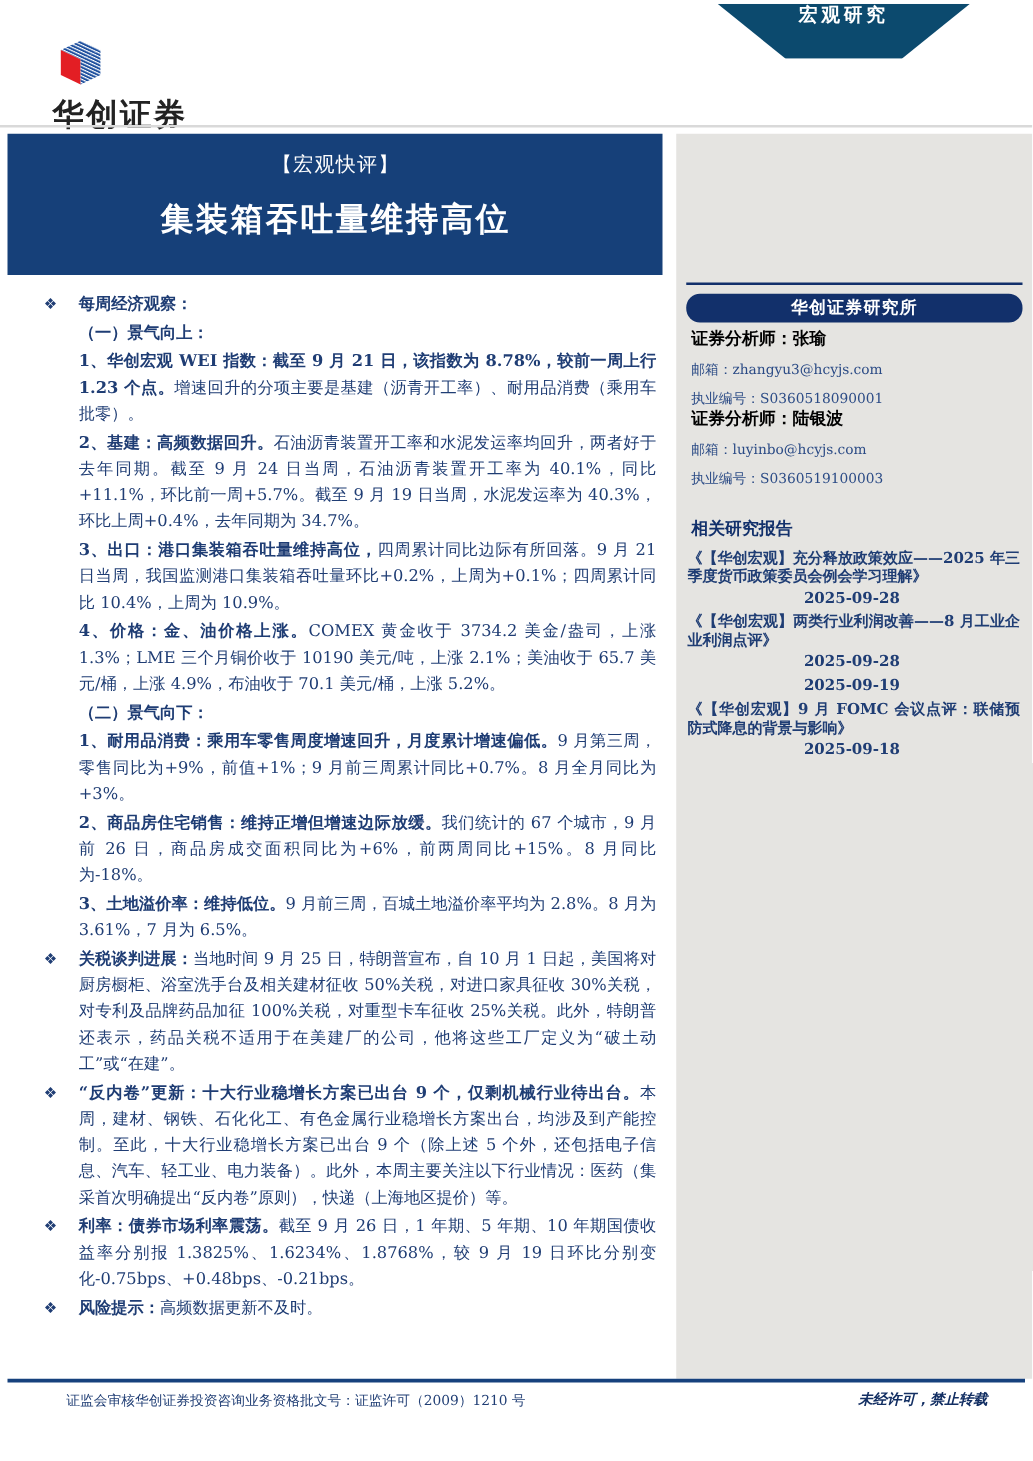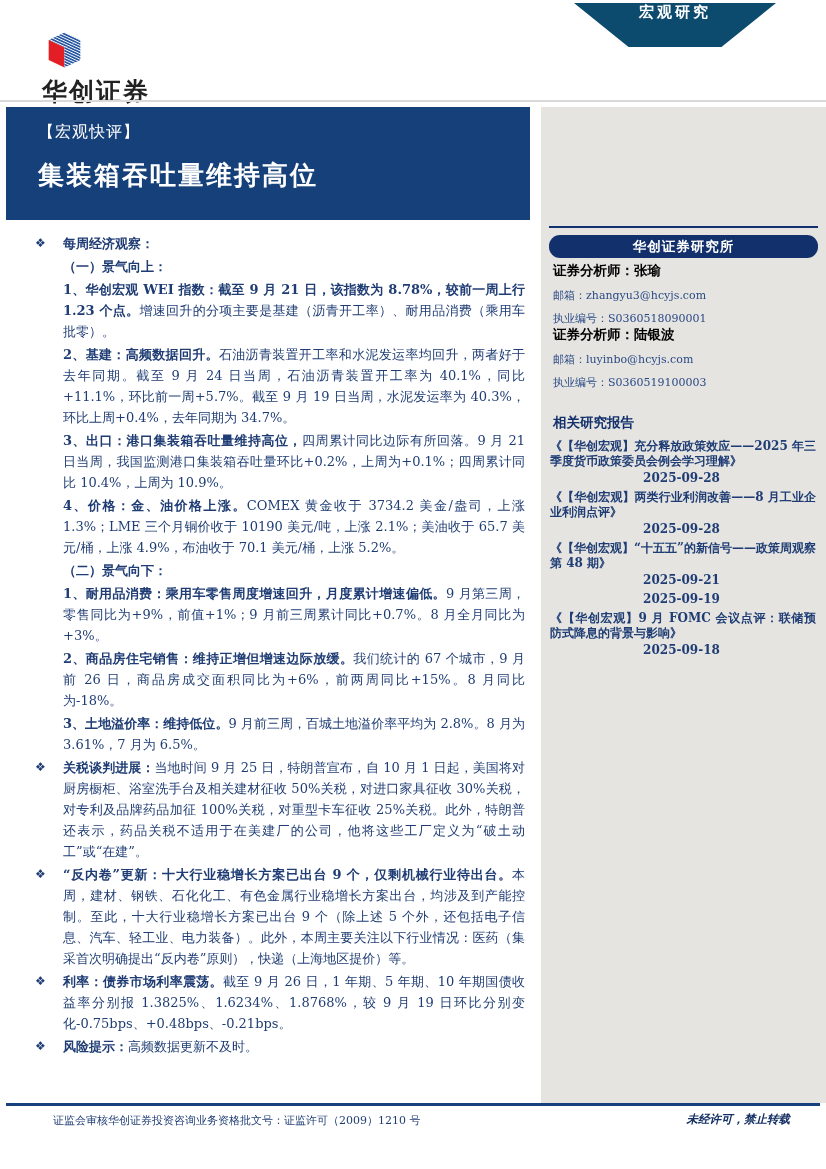--- a/index.html
+++ b/index.html
@@ -20,21 +20,21 @@
   .category-badge{position:absolute;left:574px;top:3px;width:202px;height:44px;background:#0c4a6e;
                   clip-path:polygon(0 0,100% 0,73% 100%,27% 100%);color:#fff;display:flex;
                   align-items:flex-start;justify-content:center;font-size:15px;font-weight:bold;
                   letter-spacing:3px;}
   .header-meta{position:absolute;top:82px;right:58px;color:#132f63;font-weight:bold;
                font-size:13.5px;display:flex;gap:18px;white-space:nowrap;margin-top:28px;}
   .header-rule{position:absolute;top:100px;left:0;width:826px;height:2px;background:#d9d9d9;}
 
   
   .title-banner{position:absolute;left:6px;top:107px;width:524px;height:113px;background:#164079;
-                color:#fff;box-sizing:border-box;padding:15px 31px 0 32px;}
+                color:#fff;box-sizing:border-box;padding:15px 31px 0 32px;text-align:center;}
   .banner-tag{font-size:16px;letter-spacing:1px;}
   .banner-title{margin-top:15px;font-size:26px;font-weight:bold;letter-spacing:2px;}
 
   
   .body-text{position:absolute;left:35px;top:233px;width:490px;color:#1f3d74;font-size:13px;
              line-height:21px;text-align:justify;}
   .para{display:grid;grid-template-columns:28px 1fr;margin-bottom:2px;}
   .marker{font-family:"DejaVu Sans",sans-serif;font-size:12px;color:#1f3d74;line-height:21px;}
   .pbold{font-weight:bold;}
 
@@ -204,24 +204,20 @@
         <div>
           <div class="rtitle">《【华创宏观】充分释放政策效应——2025 年三季度货币政策委员会例会学习理解》</div>
           <div class="rdate">2025-09-28</div>
         </div>
 
         <div>
           <div class="rtitle">《【华创宏观】两类行业利润改善——8 月工业企业利润点评》</div>
           <div class="rdate">2025-09-28</div>
         </div>
 
-        <div>
-          <div class="rtitle">《【华创宏观】“十五五”的新信号——政策周观察第 48 期》</div>
-          <div class="rdate">2025-09-21</div>
-        </div>
 
         <div>
           <div class="rdate">2025-09-19</div>
         </div>
 
         <div>
           <div class="rtitle">《【华创宏观】9 月 FOMC 会议点评：联储预防式降息的背景与影响》</div>
           <div class="rdate">2025-09-18</div>
         </div>
       </div>

